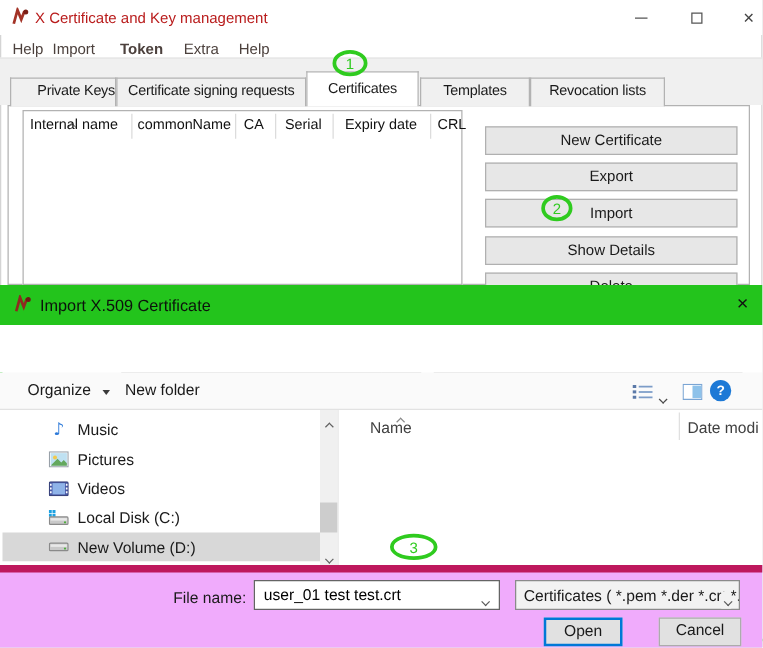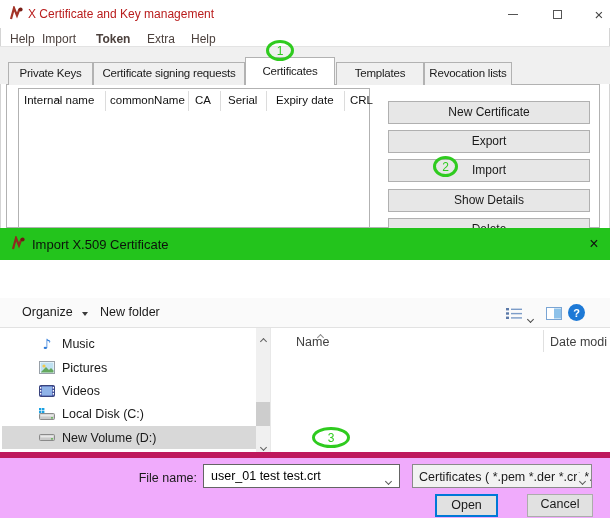--- a/index.html
+++ b/index.html
@@ -110,25 +110,25 @@
 <div class="mw-menu">
   <span style="left:10px;">Help</span>
   <span style="left:42px;">Import</span>
   <span style="left:96px;font-weight:bold;">Token</span>
   <span style="left:147px;">Extra</span>
   <span style="left:191px;">Help</span>
 </div>
 
 <div class="abs mw-band"></div>
 
-<div class="abs tab" style="left:8px; width:85px;">Private Keys</div>
+<div class="abs tab" style="left:8px; width:85px;text-align:right;">Private Keys</div>
 <div class="abs tab" style="left:93px; width:152px;">Certificate signing requests</div>
 <div class="abs tab active" style="left:245px; width:90px;">Certificates</div>
 <div class="abs tab" style="left:336px; width:88px;">Templates</div>
-<div class="abs tab" style="left:424px; width:88px;">Revocation lists</div>
+<div class="abs tab" style="left:424px; width:108px;">Revocation lists</div>
 
 <div class="abs pane"></div>
 
 <div class="abs table">
   <span class="abs" style="left:36px; top:4px;"><span class="chev up small" style="border-color:#8a8a8a;"></span></span>
   <span class="abs th" style="left:5px;">Internal name</span>
   <span class="abs th" style="left:91px;">commonName</span>
   <span class="abs th" style="left:176px;">CA</span>
   <span class="abs th" style="left:209px;">Serial</span>
   <span class="abs th" style="left:257px;">Expiry date</span>

